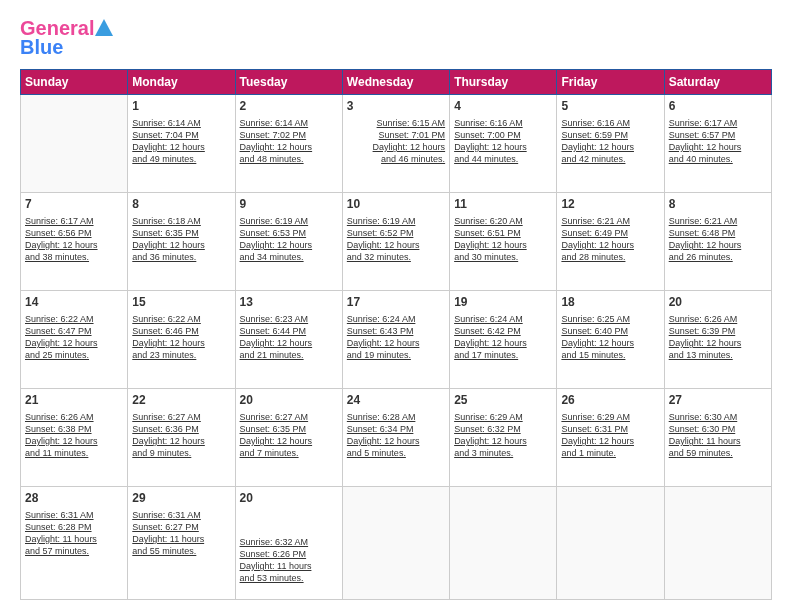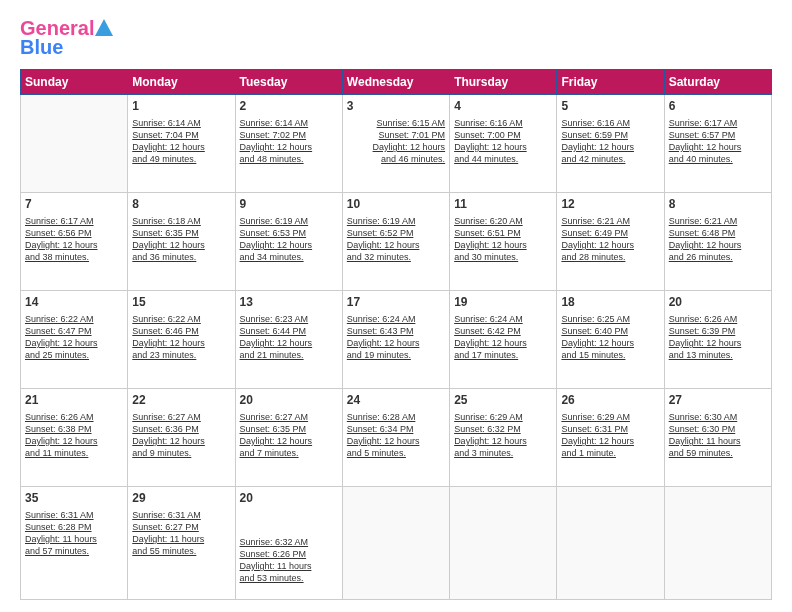--- a/index.html
+++ b/index.html
@@ -309,21 +309,21 @@
           <td>
             <span class="day-number">27</span>
             <div class="cell-text" style="white-space: pre-line;">Sunrise: 6:30 AM
 Sunset: 6:30 PM
 Daylight: 11 hours
 and 59 minutes.</div>
           </td>
         </tr>
         <tr>
           <td>
-            <span class="day-number">35</span>
+            <span class="day-number">28</span>
             <div class="cell-text" style="white-space: pre-line;">Sunrise: 6:31 AM
 Sunset: 6:28 PM
 Daylight: 11 hours
 and 57 minutes.</div>
           </td>
           <td>
             <span class="day-number">29</span>
             <div class="cell-text" style="white-space: pre-line;">Sunrise: 6:31 AM
 Sunset: 6:27 PM
 Daylight: 11 hours

